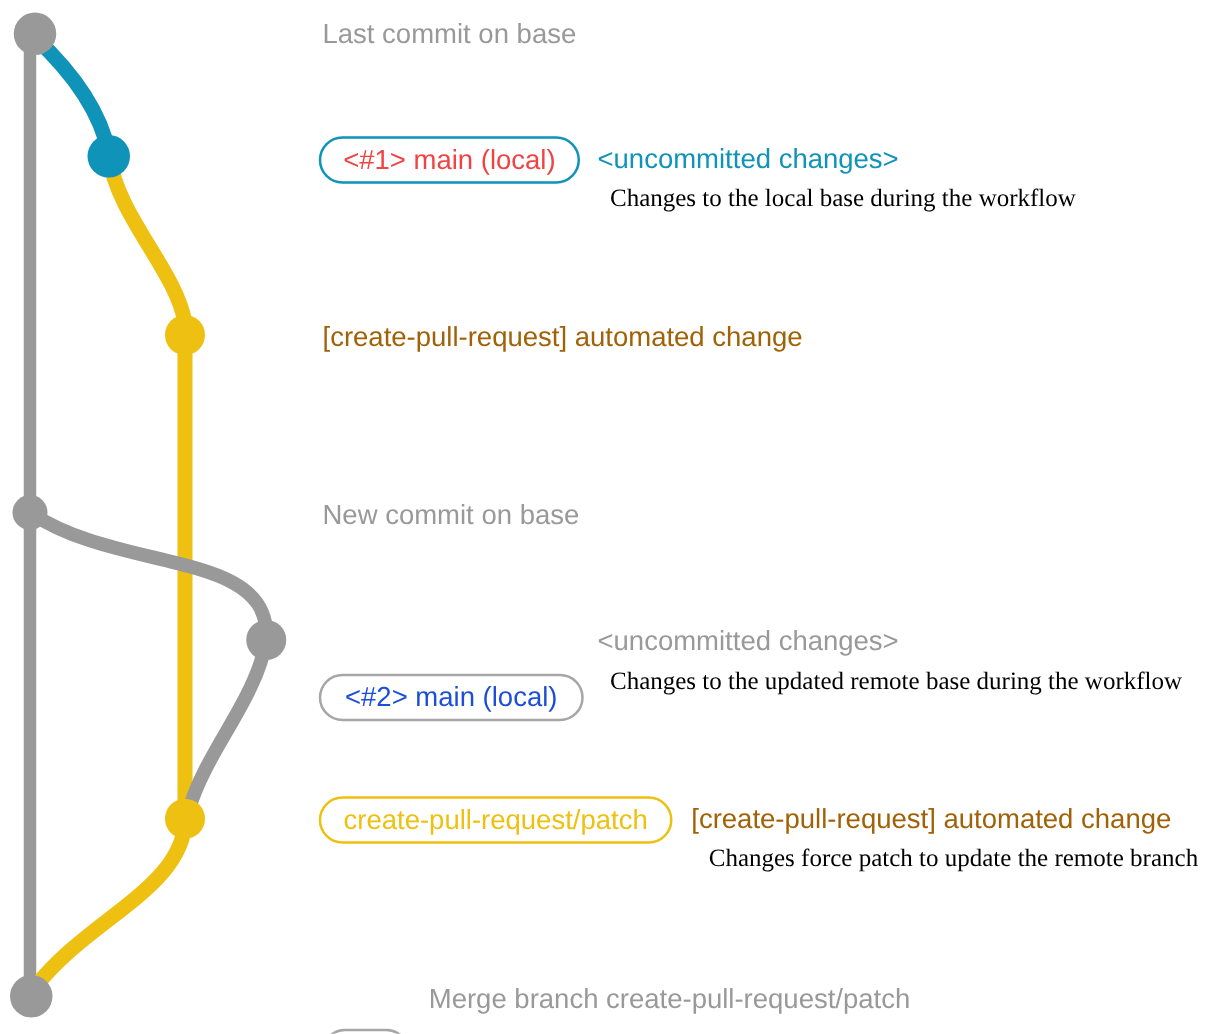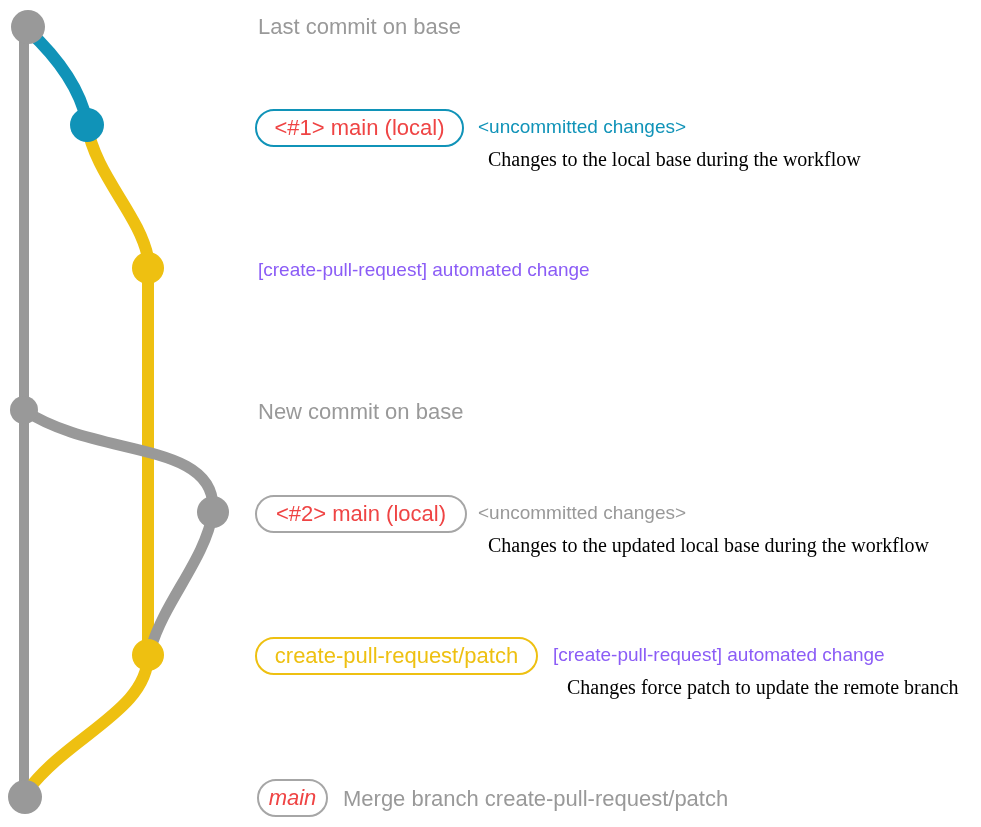--- a/index.html
+++ b/index.html
@@ -24,27 +24,27 @@
   }
   .caption {
     position: absolute;
     font-size: 22px;
     line-height: 26px;
     color: #999999;
     white-space: nowrap;
   }
   .heading {
     position: absolute;
-    font-size: 19px;
+    font-size: 22px;
     line-height: 26px;
     white-space: nowrap;
   }
   .heading.teal   { color: #1093b8; }
   .heading.gray   { color: #999999; }
-  .heading.yellow { color: #8b5cf6; }
+  .heading.yellow { color: #a16207; }
   .desc {
     position: absolute;
     font-family: "Liberation Serif", serif;
     font-size: 20px;
     line-height: 24px;
     color: #000000;
     white-space: nowrap;
     text-align: right;
   }
   .badge {
@@ -54,21 +54,21 @@
     border-radius: 19px;
     height: 38px;
     display: flex;
     align-items: center;
     justify-content: center;
     font-size: 22px;
     white-space: nowrap;
     background: #ffffff;
   }
   .badge.teal   { border-color: #1093b8; color: #ef4444; }
-  .badge.gray   { border-color: #a6a6a6; color: #ef4444; }
+  .badge.gray   { border-color: #a6a6a6; color: #1d4ed8; margin-top: 44px; }
   .badge.yellow { border-color: #eec011; color: #eec011; }
 </style>
 </head>
 <body>
 
 <div id="stage">
 
   <svg id="graph-svg" width="981" height="827" viewBox="0 0 981 827">
 
     <path d="M 24 27 L 24 797" fill="none" stroke-width="10" stroke-linecap="round" stroke="#999999"></path>
@@ -99,21 +99,21 @@
   <div class="desc" style="left:488px; top:147px;">Changes to the local base during the workflow</div>
 
   <div class="heading yellow" style="left:258px; top:257px;">[create-pull-request] automated change</div>
 
   <div class="caption" style="left:258px; top:399px;text-align:right;">New commit on base</div>
 
   <div class="badge gray" style="left:255px; top:495px; width:212px;">
     <span>&lt;#2&gt; main (local)</span>
   </div>
   <div class="heading gray" style="left:478px; top:500px;">&lt;uncommitted changes&gt;</div>
-  <div class="desc" style="left:488px; top:533px;">Changes to the updated local base during the workflow</div>
+  <div class="desc" style="left:488px; top:533px;">Changes to the updated remote base during the workflow</div>
 
   <div class="badge yellow" style="left:255px; top:637px; width:283px;justify-content:center;">
     <span>create-pull-request/patch</span>
   </div>
   <div class="heading yellow" style="left:553px; top:642px;">[create-pull-request] automated change</div>
   <div class="desc" style="left:567px; top:675px;">Changes force patch to update the remote branch</div>
 
   <div class="badge gray" style="left:257px; top:779px; width:71px;font-style:italic;">
     <span>main</span>
   </div>

